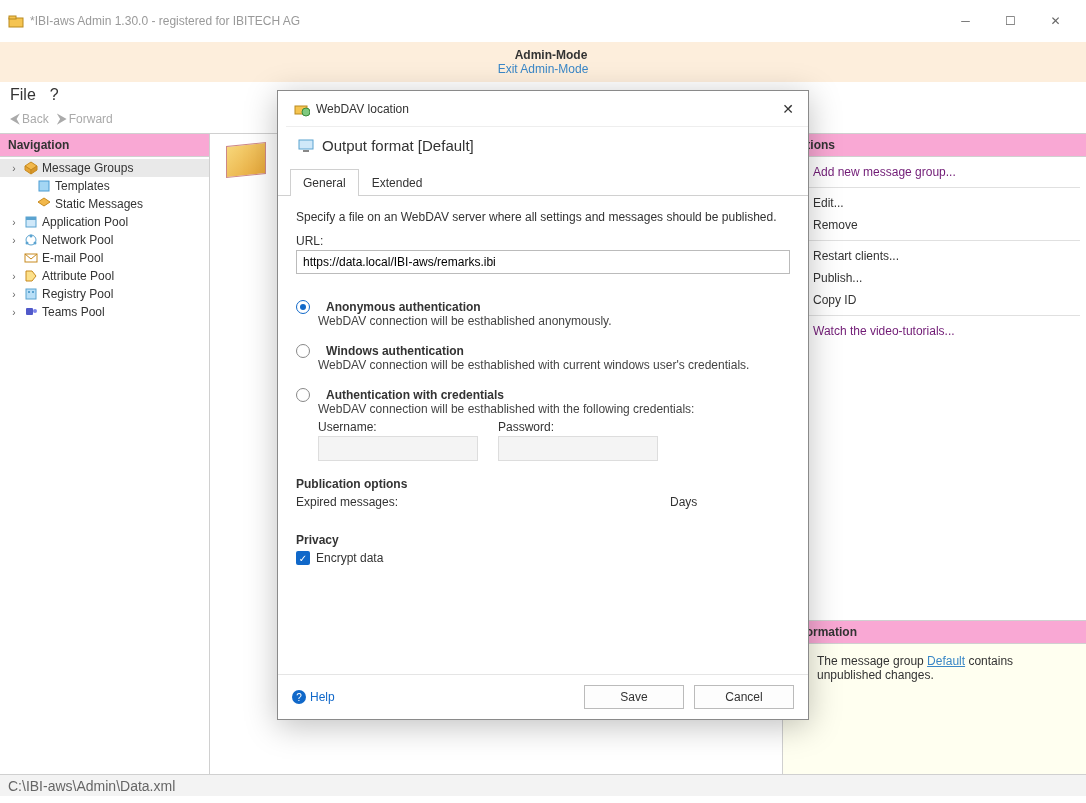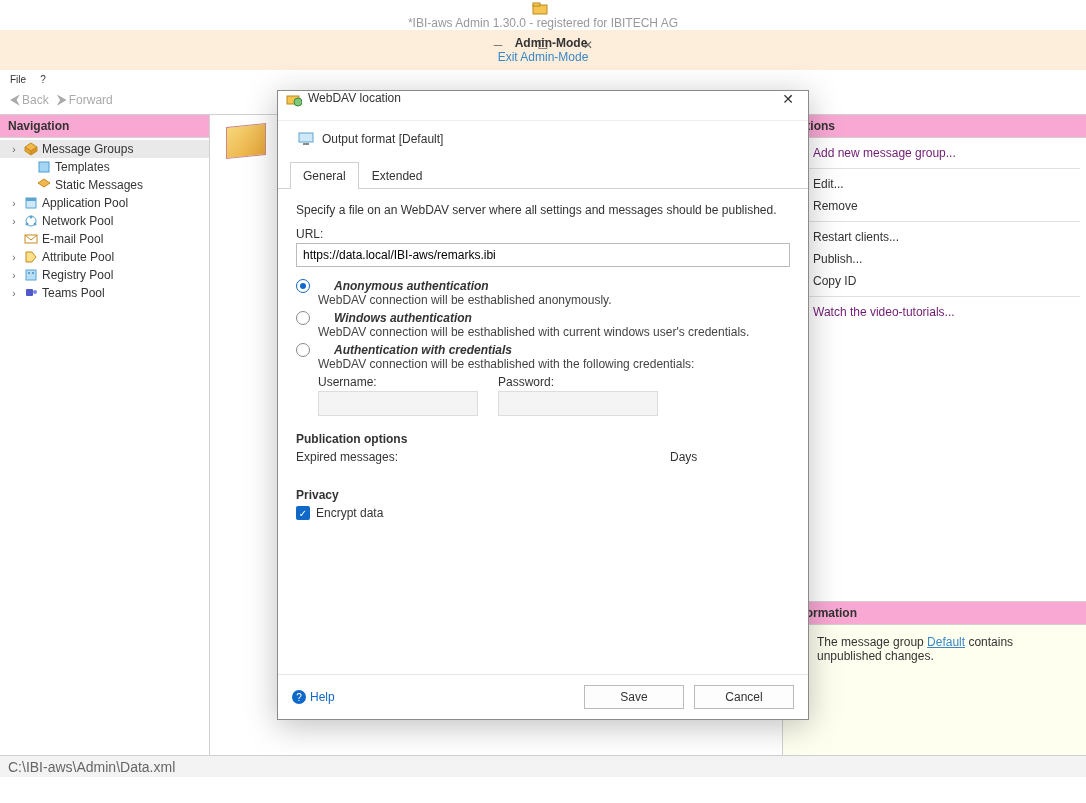--- a/index.html
+++ b/index.html
@@ -7,44 +7,43 @@
   font-family: "Segoe UI", Tahoma, sans-serif;
   font-size: 12px;
   background: #fff;
   width: 1086px;
   height: 803px;
   overflow: hidden;
   position: relative;
   color: #333;
 }
 .titlebar {
-  height: 30px;
+  height: 42px;
   background: #fff;
   display: flex;
   align-items: center;
   padding: 0 8px;
   color: #999;
-  flex-direction: column;
 }
 .titlebar .win-icon { width: 16px; height: 16px; margin-right: 6px; }
 .titlebar .title-text { flex: 1; }
 .titlebar .win-controls { display: flex; gap: 0; }
 .titlebar .win-btn { width: 45px; height: 30px; display: flex; align-items: center; justify-content: center; color: #666; }
 .admin-banner {
   background: #fdeedc;
   text-align: center;
   padding: 6px 0;
 }
 .admin-banner .admin-title { font-weight: 600; color: #333; padding-left: 16px; }
 .admin-banner .admin-link { color: #3a87c7; cursor: pointer; }
 .menubar {
   padding: 4px 10px;
   display: flex;
   gap: 14px;
-  font-size: 10px;
+  font-size: 16px;
 }
 .navbar {
   padding: 2px 10px 6px;
   display: flex;
   gap: 8px;
   color: #aaa;
   align-items: center;
 }
 .navbar .nav-arrow { font-size: 14px; margin-right: 2px; }
 .main-area {
@@ -136,36 +135,37 @@
   top: 90px;
   width: 532px;
   height: 630px;
   background: #fff;
   border: 1px solid #8a8a8a;
   box-shadow: 0 6px 30px rgba(0,0,0,.25);
   display: flex;
   flex-direction: column;
 }
 .dlg-title {
-  height: 30px;
-  display: flex;
-  align-items: flex-start;
+  height: 36px;
+  display: flex;
+  align-items: center;
   padding: 0 8px;
   color: #333;
   border-bottom: 1px solid #eee;
+  margin-left: 8px;
 }
 .dlg-title .dlg-icon { width: 16px; height: 16px; margin-right: 6px; }
 .dlg-title .dlg-text { flex: 1; }
 .dlg-close { width: 24px; text-align: center; font-size: 14px; color: #333;}
 .dlg-header {
   padding: 10px 20px 14px; 
   display: flex;
   align-items: center;
   gap: 8px;
-  font-size: 12px;
+  font-size: 15px;
 }
 .dlg-tabs { display: flex; border-bottom: 1px solid #d0d0d0; padding: 0 12px; }
 .dlg-tab {
   padding: 6px 12px;
   border: 1px solid transparent;
   border-bottom: none;
   position: relative;
   top: 1px;
 }
 .dlg-tab.active {
@@ -175,21 +175,21 @@
 .dlg-body { padding: 14px 18px; flex: 1; overflow: auto; }
 .dlg-body .desc { margin-bottom: 10px; }
 .section-label { margin: 4px 0 2px; }
 .url-input {
   width: 100%;
   padding: 4px 6px;
   border: 1px solid #bbb;
   font-size: 12px;
   margin-bottom: 10px;
 }
-.radio-row { display: flex; align-items: center; gap: 24px; margin-top: 2px; font-style: italic; }
+.radio-row { display: flex; align-items: center; gap: 16px; margin-top: 16px; }
 .radio {
   width: 14px; height: 14px;
   border: 1px solid #888;
   border-radius: 50%;
   display: flex; align-items: center; justify-content: center;
 }
 .radio.checked { border-color: #1068c9; }
 .radio.checked::after {
   content: "";
   width: 6px; height: 6px; border-radius: 50%;

